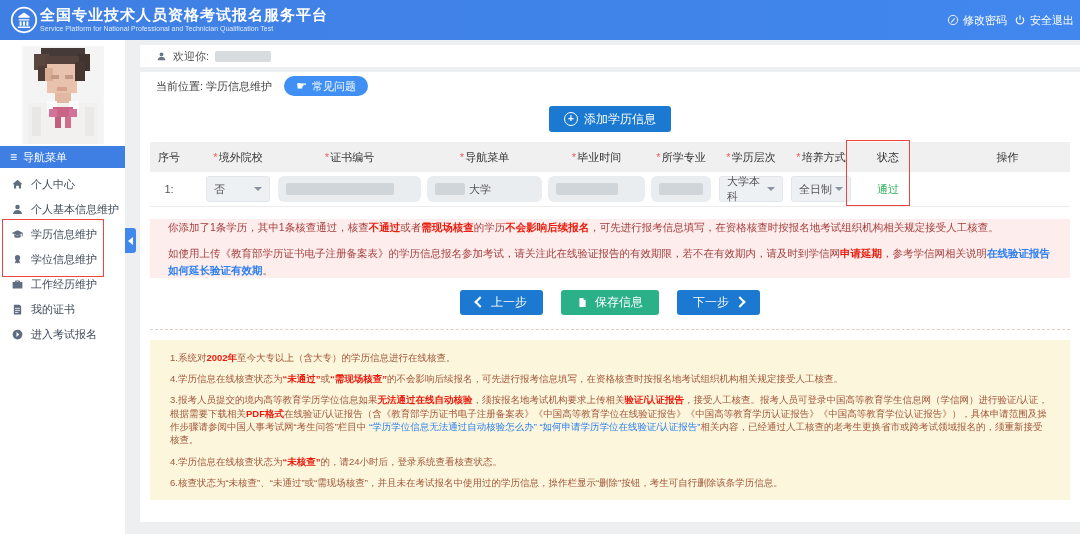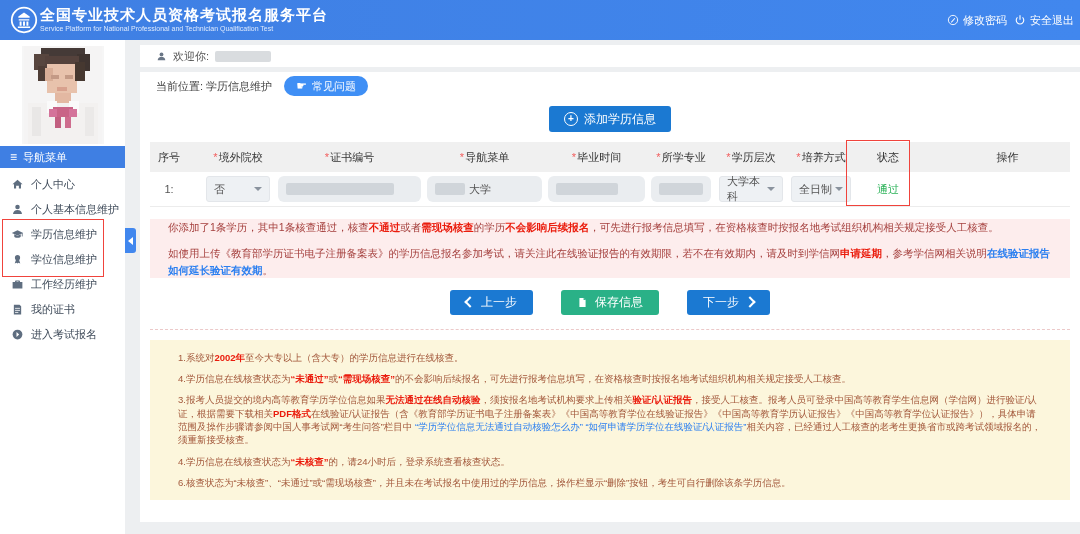--- a/index.html
+++ b/index.html
@@ -79,33 +79,33 @@
        padding:0 8px;box-sizing:border-box;width:100%}
   .rbar{height:12px;background:#d0d5da;border-radius:2px}
   .pass{color:#2db35a}
   .status-annotation{position:absolute;left:706px;top:68px;width:62px;height:64px;
                      border:1.5px solid #f0433c;pointer-events:none}
 
   .pink{margin:12px 10px 0;background:#fdeded;padding:0 18px;font-size:10.5px;color:#a5403e;line-height:1.55}
   .pink p{margin:0 0 10px}
   .pink p:last-child{margin-bottom:0}
 
-  .actions{display:flex;justify-content:center;gap:28px;margin-top:12px}
+  .actions{display:flex;justify-content:center;gap:18px;margin-top:12px}
   .btn{height:25px;display:flex;align-items:center;gap:7px;padding:0 16px;border-radius:3px;
        font-size:12px;color:#fff;cursor:pointer}
   .btn-blue{background:#1b79d2}
   .btn-green{background:#2ab187}
   .chev-l{width:6px;height:6px;border-left:2px solid #fff;border-bottom:2px solid #fff;transform:rotate(45deg)}
   .chev-r{width:6px;height:6px;border-left:2px solid #fff;border-bottom:2px solid #fff;transform:rotate(-135deg)}
   .doc-ic svg{width:11px;height:11px;display:block}
 
   .divider{margin:14px 10px 0;border-top:1px dashed #ecc9c9;height:0}
 
   .yellow{margin:10px 10px 0;background:#fcf6dc;padding:11px 16px;font-size:9.5px;color:#a2573a;line-height:1.4}
-  .yellow p{margin:0 12px 8px}
+  .yellow p{margin:0 4px 8px}
   .yellow p:last-child{margin-bottom:0}
 
   .seg-red{color:#ea1c0d;font-weight:bold}
   .seg-link{color:#2b7ff0}
   .seg-linkbold{color:#2b7ff0;font-weight:bold}
 </style>
 </head>
 <body>
 
 <header class="topbar">

